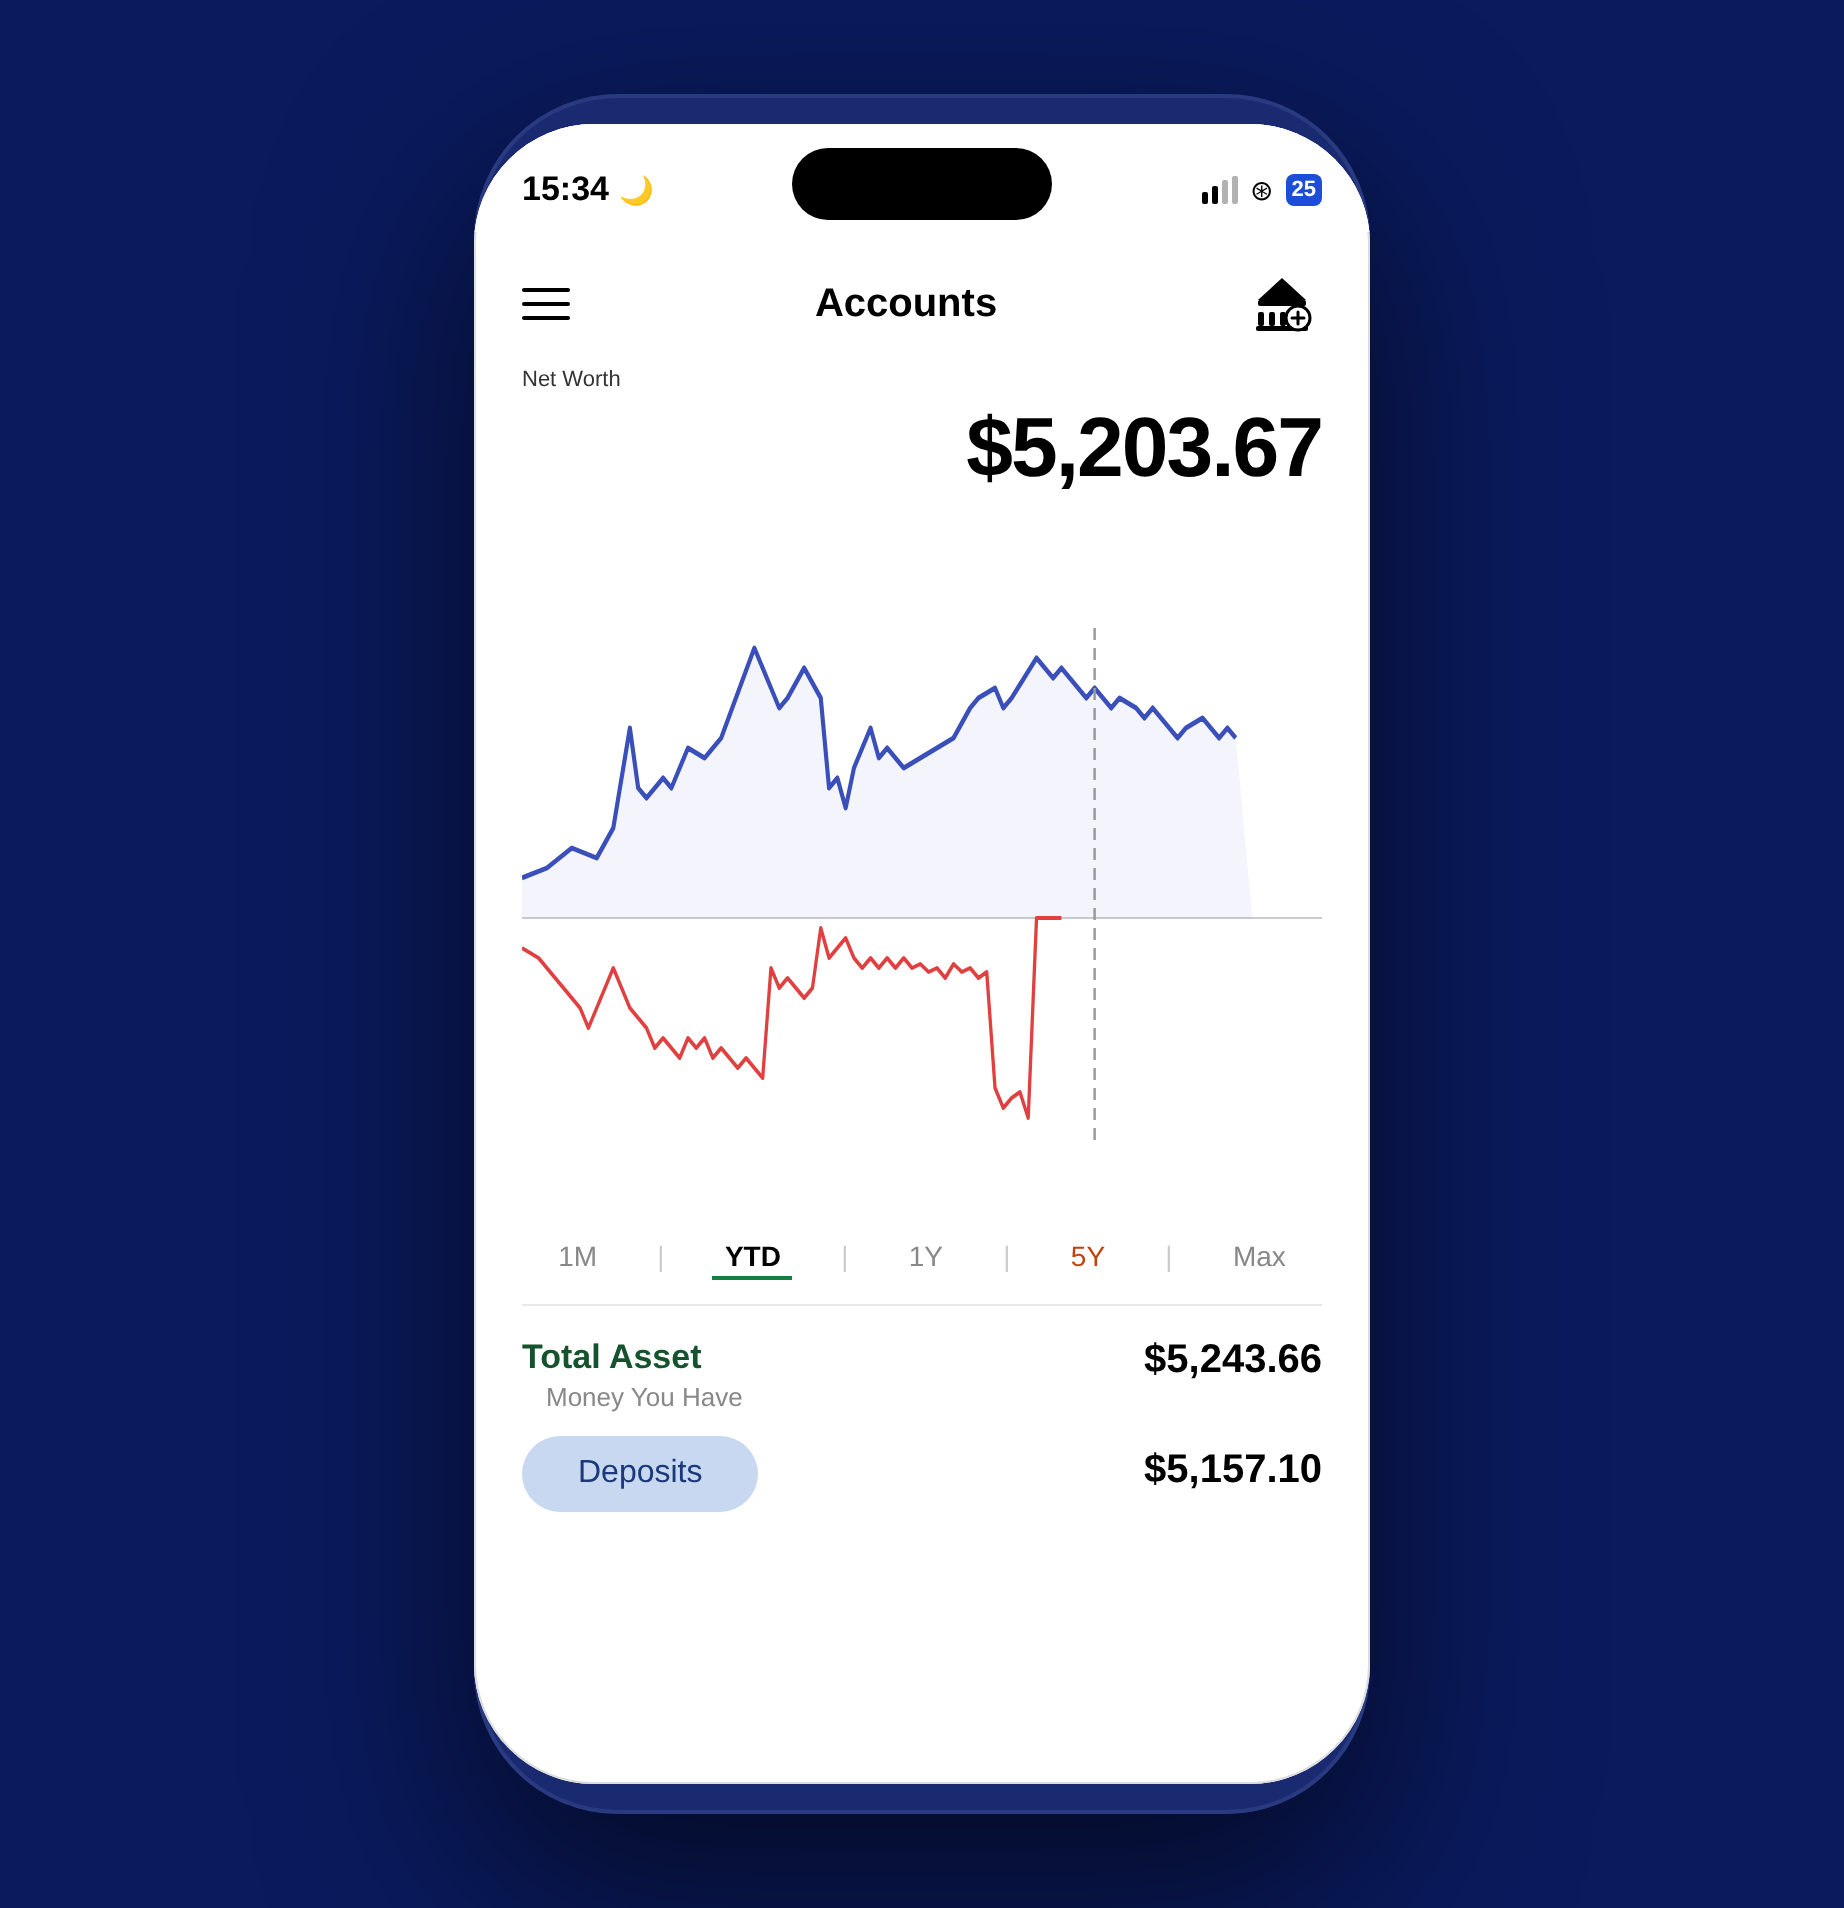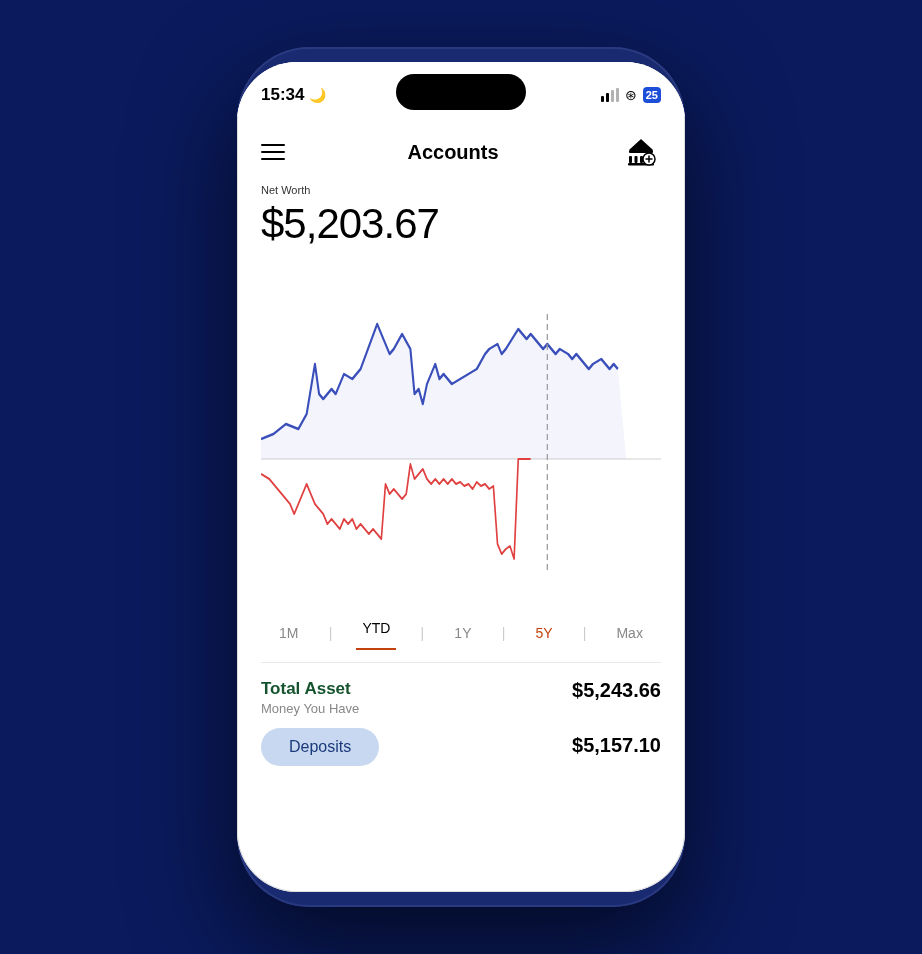--- a/index.html
+++ b/index.html
@@ -156,24 +156,25 @@
 
     
     .net-worth-label {
       font-size: 11px;
       color: #333;
       margin-bottom: 4px;
     }
 
     .net-worth-value {
       font-size: 42px;
-      font-weight: 400;
+      font-weight: 700;
       color: #000;
       letter-spacing: -1px;
       margin-bottom: 16px;
+      text-align: right;
     }
 
     
     .chart-container {
       width: 100%;
       height: 340px;
       position: relative;
       overflow: hidden;
     }
 
@@ -193,23 +194,23 @@
 
     .time-filter {
       font-size: 14px;
       color: #888;
       cursor: pointer;
       padding: 4px 6px;
     }
 
     .time-filter.active {
       color: #000;
-      font-weight: 400;
-      border-bottom: 2px solid #c2410c;
-      padding-bottom: 12px;
+      font-weight: 700;
+      border-bottom: 2px solid #15803d;
+      padding-bottom: 2px;
     }
 
     .time-divider {
       color: #ccc;
       font-size: 14px;
     }
 
     
     .bottom-section {
       padding: 16px 0 0 0;
@@ -225,20 +226,21 @@
     .asset-label {
       font-size: 17px;
       font-weight: 700;
       color: #14532d;
     }
 
     .asset-sublabel {
       font-size: 13px;
       color: #888;
       margin-top: 2px;
+      margin-left: 12px;
     }
 
     .asset-value {
       font-size: 20px;
       font-weight: 600;
       color: #000;
     }
 
     .deposits-btn {
       background: #c8d8f0;

